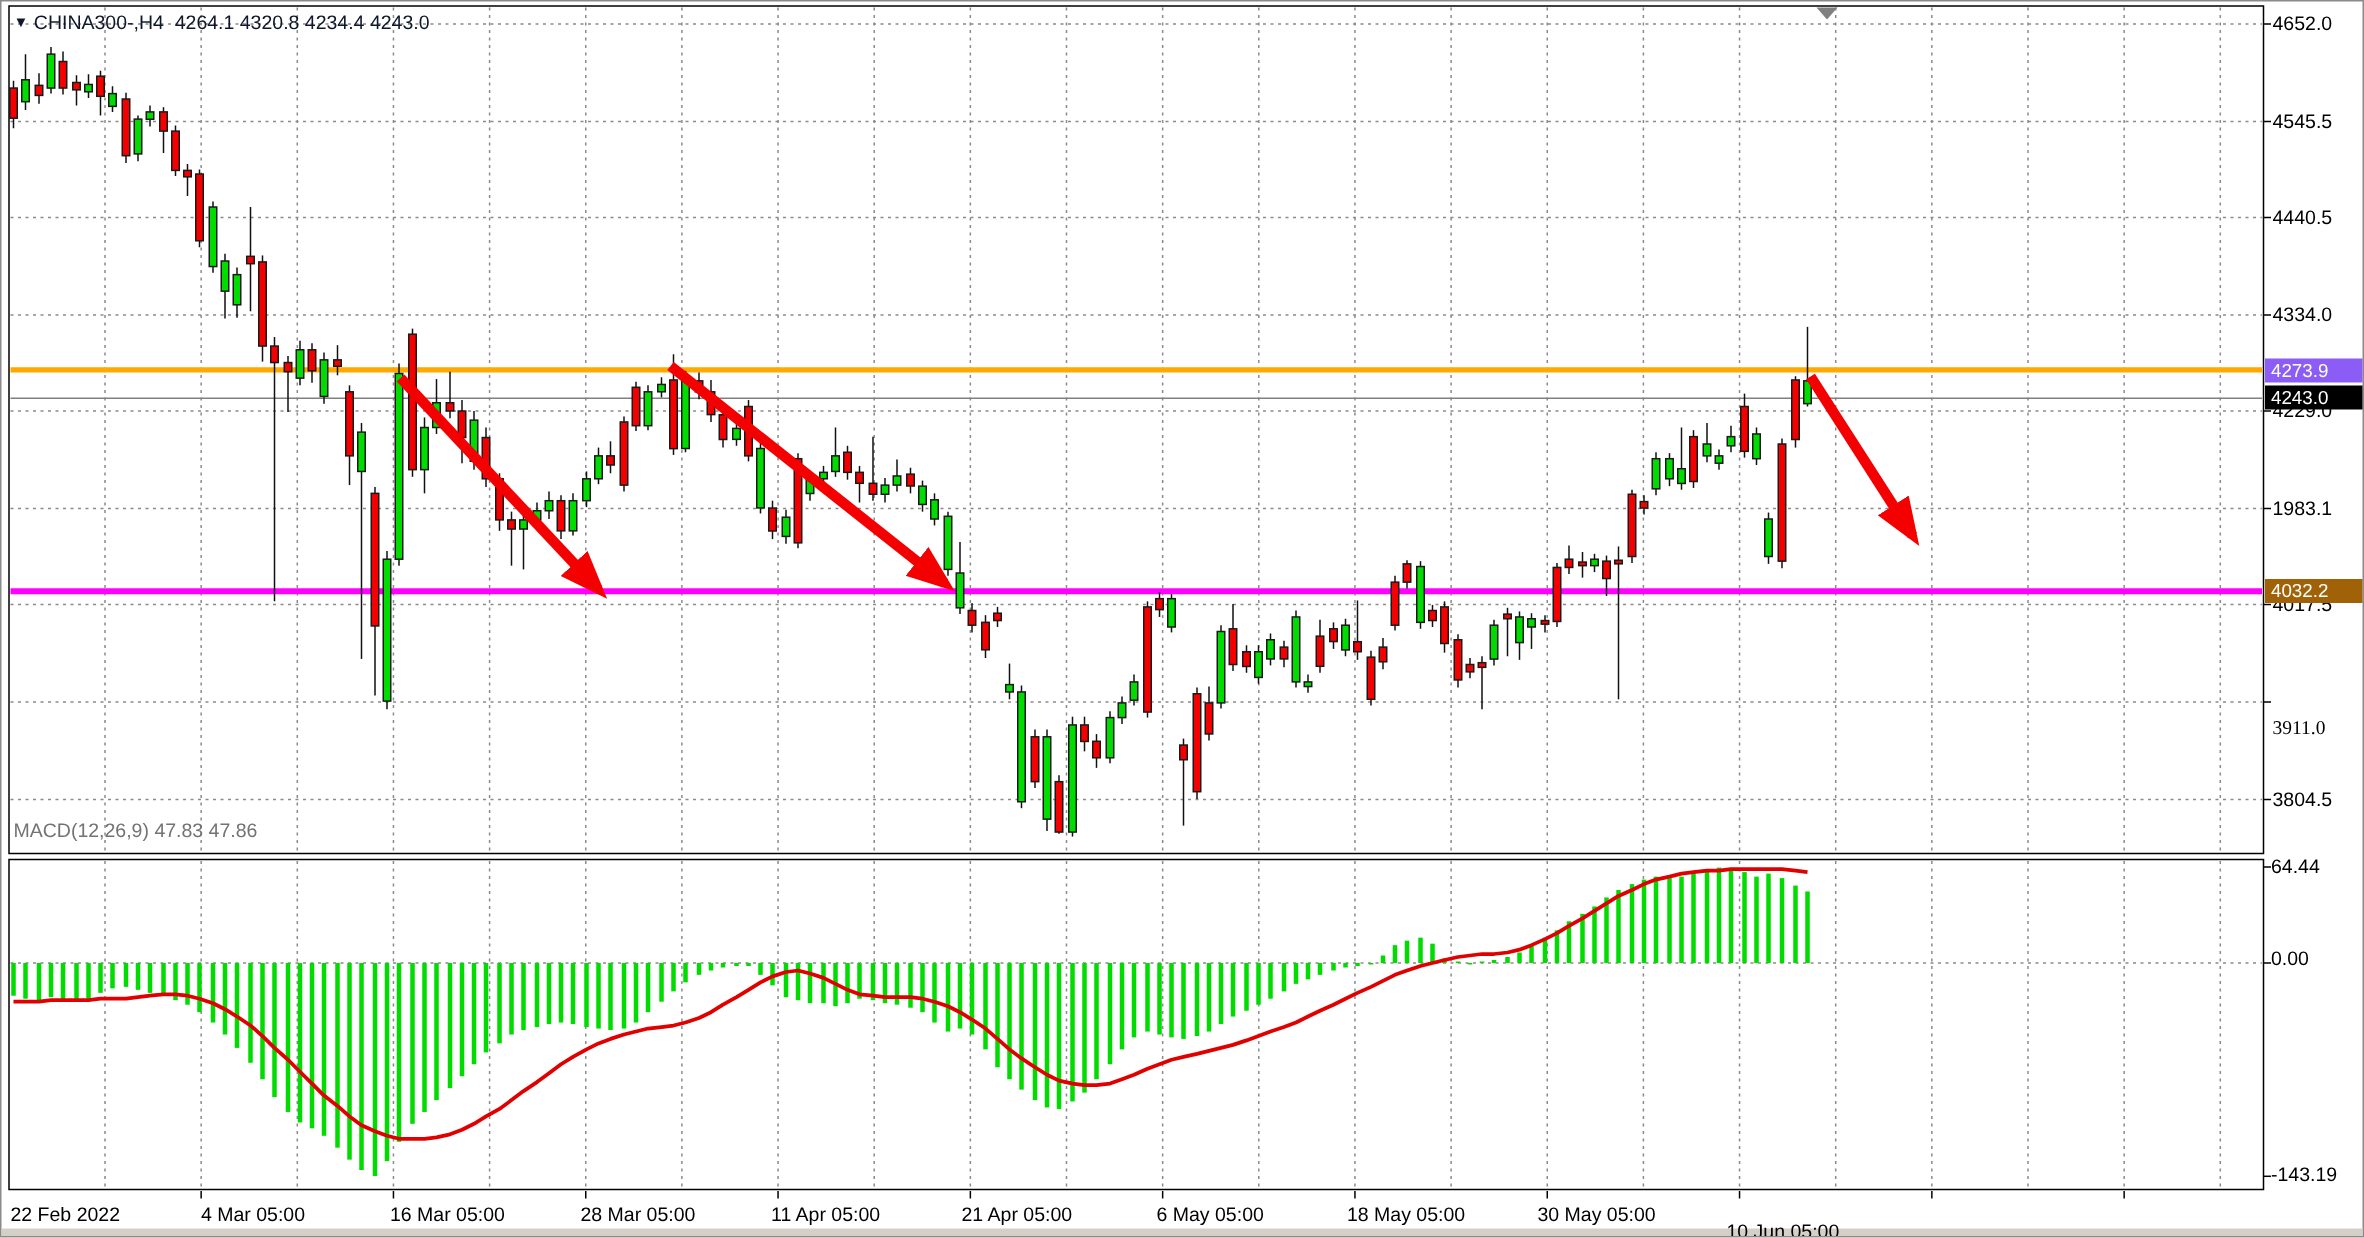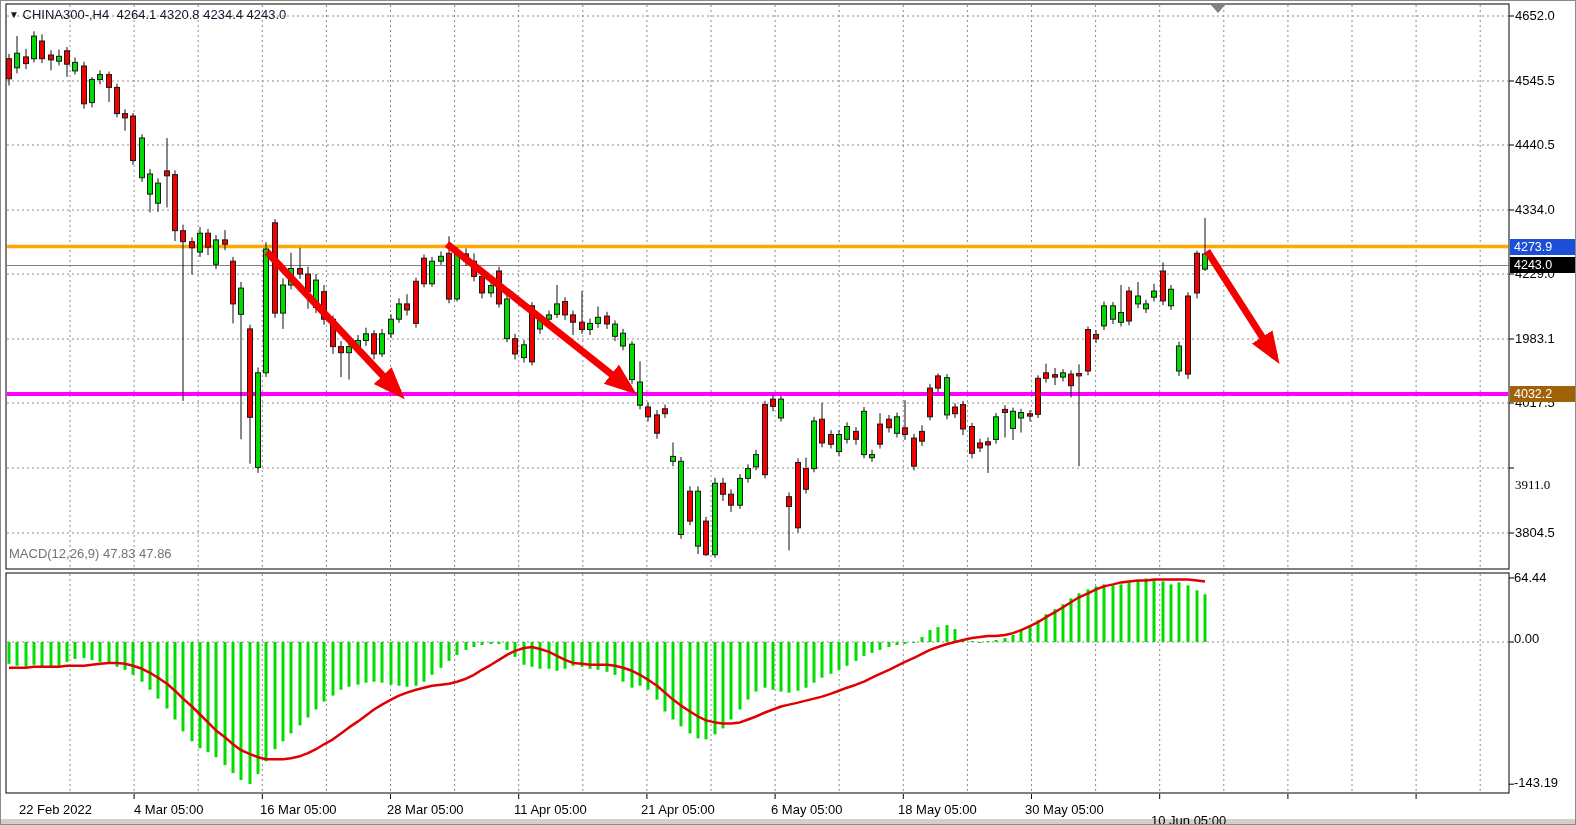--- a/index.html
+++ b/index.html
@@ -589,31 +589,31 @@
       <div class="price-label" style="top: 72px;">4545.5</div>
       <div class="price-label" style="top: 136px;">4440.5</div>
       <div class="price-label" style="top: 201px;">4334.0</div>
       <div class="price-label" style="top: 265px;">4229.0</div>
       <div class="price-label" style="top: 330px;">1983.1</div>
       <div class="price-label" style="top: 394px;">4017.5</div>
       <div class="price-label" style="top: 476px; font-family: Liberation Serif, serif;">3911.0</div>
       <div class="price-label" style="top: 524px;">3804.5</div>
     </div>
   <div id="badges">
-      <div class="badge" style="top: 238px; background: #1d4ed8;">4273.9</div>
+      <div class="badge" style="top: 238px; background: #8b5cf6;">4273.9</div>
       <div class="badge" style="top: 256px; background: rgb(0, 0, 0);">4243.0</div>
       <div class="badge" style="top: 385px; background: #a16207;">4032.2</div>
     </div>
 
   <div class="macd-axis-label" style="top:569px">64.44</div>
   <div class="macd-axis-label" style="top:630px">0.00</div>
   <div class="macd-axis-label" style="top:774px">-143.19</div>
 
   <div id="time-axis">
-      <div class="time-label" style="left: 6px; margin-left: 12px;">22 Feb 2022</div>
+      <div class="time-label" style="left: 6px;">22 Feb 2022</div>
       <div class="time-label" style="left: 133px;">4 Mar 05:00</div>
       <div class="time-label" style="left: 259px;">16 Mar 05:00</div>
       <div class="time-label" style="left: 386px;">28 Mar 05:00</div>
       <div class="time-label" style="left: 513px;">11 Apr 05:00</div>
       <div class="time-label" style="left: 640px;">21 Apr 05:00</div>
       <div class="time-label" style="left: 770px;">6 May 05:00</div>
       <div class="time-label" style="left: 897px;">18 May 05:00</div>
       <div class="time-label" style="left: 1024px;">30 May 05:00</div>
       <div class="time-label" style="left: 1150px; margin-top: 11px;">10 Jun 05:00</div>
     </div>

